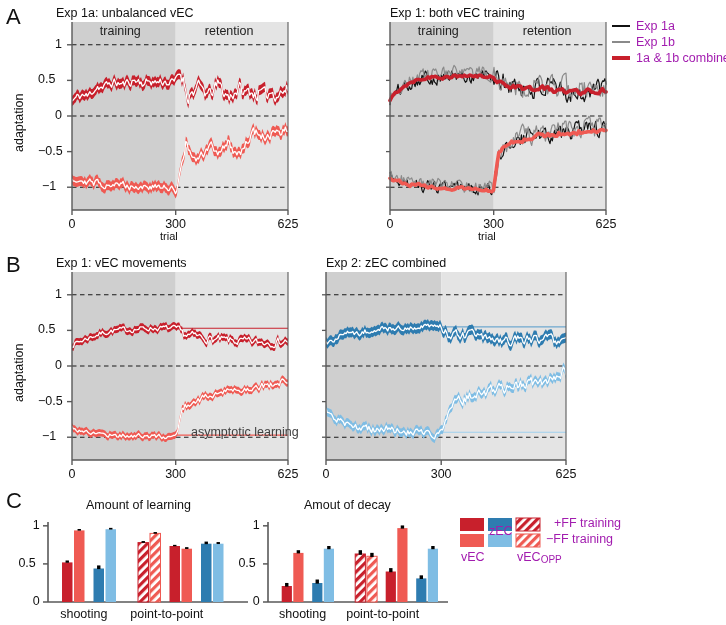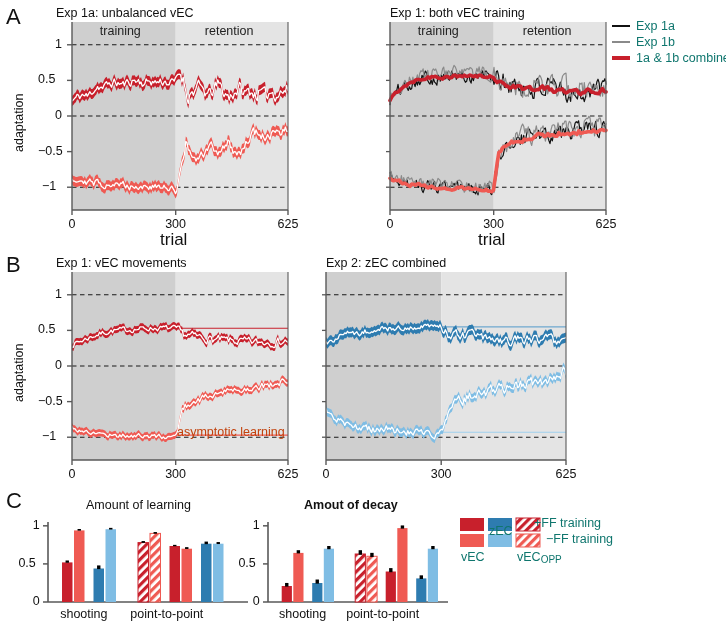--- a/index.html
+++ b/index.html
@@ -1,24 +1,24 @@
 <!DOCTYPE html>
 <html><head>
 <meta charset="utf-8">
 <style>
   html,body{margin:0;padding:0;background:#fff;}
   body{width:726px;height:625px;position:relative;font-family:"Liberation Sans",sans-serif;color:#000;overflow:hidden;}
   .panel-letter{position:absolute;font-size:22px;font-weight:400;font-family:"Liberation Sans",sans-serif;color:#111;}
   .subtitle{position:absolute;font-size:12.5px;color:#111;white-space:nowrap;}
-  .axlabel{position:absolute;font-size:17px;color:#111;white-space:nowrap;}
+  .axlabel{position:absolute;font-size:11px;color:#111;white-space:nowrap;}
   .ylabel-rot{position:absolute;font-size:12.5px;color:#111;transform-origin:0 0;transform:rotate(-90deg);white-space:nowrap;}
   .ticklabel{position:absolute;font-size:12.5px;color:#111;white-space:nowrap;}
   .plotbox{position:absolute;}
   svg{display:block;overflow:visible;}
-  .legend-line{position:absolute;font-size:12.5px;white-space:nowrap;color:#0f766e;}
+  .legend-line{position:absolute;font-size:12.5px;white-space:nowrap;color:#a21caf;}
   .phaselabel{position:absolute;font-size:12.5px;color:#222;white-space:nowrap;}
   .annot{position:absolute;font-size:12.5px;white-space:nowrap;}
   .bar-title{position:absolute;font-size:12.5px;color:#111;white-space:nowrap;}
   .sub-opp{font-size:10px;vertical-align:-2px;}
 </style>
 </head>
 <body>
 
 <div class="panel-letter" style="left:6px;top:4px;">A</div>
 
@@ -152,21 +152,21 @@
       <line x1="0" y1="188" x2="240" y2="188" stroke="#595959" stroke-width="1.4"></line>
       <line x1="0" y1="188" x2="0" y2="193" stroke="#595959" stroke-width="1.4"></line>
       <line x1="115.19999999999999" y1="188" x2="115.19999999999999" y2="193" stroke="#595959" stroke-width="1.4"></line>
       <line x1="240" y1="188" x2="240" y2="193" stroke="#595959" stroke-width="1.4"></line>
     </svg>
   </div>
 
 <div class="panel-letter" style="left:6px;top:488px;">C</div>
 
 <div class="bar-title" style="left:86px;top:498px;">Amount of learning</div>
-<div class="bar-title" style="left:304px;top:498px;font-weight:bold;">Amout of decay</div>
+<div class="bar-title" style="left:304px;top:498px;">Amout of decay</div>
 
 <div id="C-left" class="plotbox" style="left:48px;top:522px;width:200px;height:80px;">
     <svg width="202" height="104" viewBox="0 0 202 104" style="position:absolute;left:0;top:0;">
       <defs>
         <pattern id="hatchDark0" width="6" height="6" patternUnits="userSpaceOnUse" patternTransform="rotate(45)">
           <rect width="6" height="6" fill="#ffffff"></rect>
           <rect width="3.2" height="6" fill="#c8202c"></rect>
         </pattern>
       </defs>
       <defs>
@@ -285,31 +285,31 @@
 <div class="phaselabel" style="left: 417.84px; top: 24px;">training</div>
 <div class="phaselabel" style="left: 522.84px; top: 24px;">retention</div>
 <div class="ticklabel" style="left: 55px; top: 286.788px;">1</div>
 <div class="ticklabel" style="left: 38px; top: 322.394px;">0.5</div>
 <div class="ticklabel" style="left: 55px; top: 358px;">0</div>
 <div class="ticklabel" style="left: 38px; top: 393.606px;">−0.5</div>
 <div class="ticklabel" style="left: 42px; top: 429.212px;">−1</div>
 <div class="ticklabel" style="left: 68.5px; top: 467px;">0</div>
 <div class="ticklabel" style="left: 165.18px; top: 467px;">300</div>
 <div class="ticklabel" style="left: 277.5px; top: 467px;">625</div>
-<div class="annot" style="color: #c2410c; left: 177px; top: 425.076px;">asymptotic learning</div>
+<div class="annot" style="color: #404040; left: 191px; top: 425.076px;">asymptotic learning</div>
 <div class="ticklabel" style="left: 322.5px; top: 467px;">0</div>
 <div class="ticklabel" style="left: 430.7px; top: 467px;">300</div>
 <div class="ticklabel" style="left: 555.5px; top: 467px;">625</div>
 <div class="ticklabel" style="left: 32.8px; top: 594px;">0</div>
 <div class="ticklabel" style="left: 18.4px; top: 555.905px;">0.5</div>
 <div class="ticklabel" style="left: 32.8px; top: 517.81px;">1</div>
 <div class="ticklabel" style="left: 60.2px; top: 607px;">shooting</div>
 <div class="ticklabel" style="left: 130.35px; top: 607px;">point-to-point</div>
 <div class="ticklabel" style="left: 252.8px; top: 594px;">0</div>
 <div class="ticklabel" style="left: 238.4px; top: 555.905px;">0.5</div>
 <div class="ticklabel" style="left: 252.8px; top: 517.81px;">1</div>
 <div class="ticklabel" style="left: 279.013px; top: 607px;">shooting</div>
 <div class="ticklabel" style="left: 346.221px; top: 607px;">point-to-point</div>
-<div class="legend-line" style="left: 534px; top: 516px;">+FF training</div>
+<div class="legend-line" style="left: 554px; top: 516px;">+FF training</div>
 <div class="legend-line" style="left: 546px; top: 532px;">−FF training</div>
 <div class="legend-line" style="left: 461px; top: 550px;">vEC</div>
 <div class="legend-line" style="left: 489px; top: 524px;">zEC</div>
 <div class="legend-line" style="left: 517px; top: 550px;"><span>vEC</span><span class="sub-opp">OPP</span></div>
 
 </body></html>

